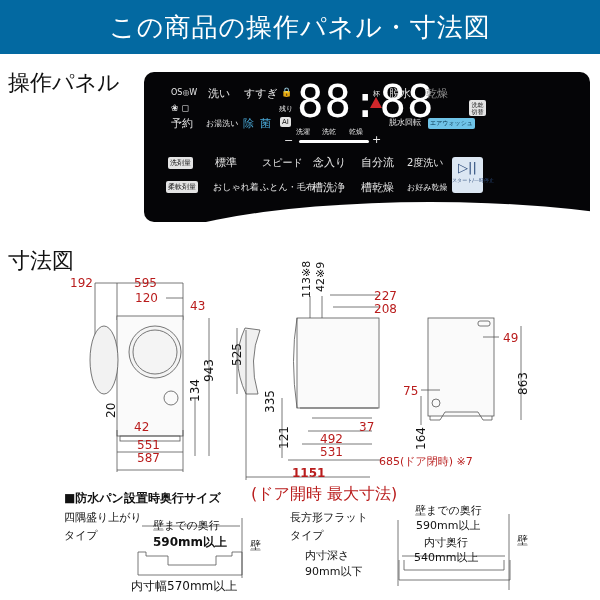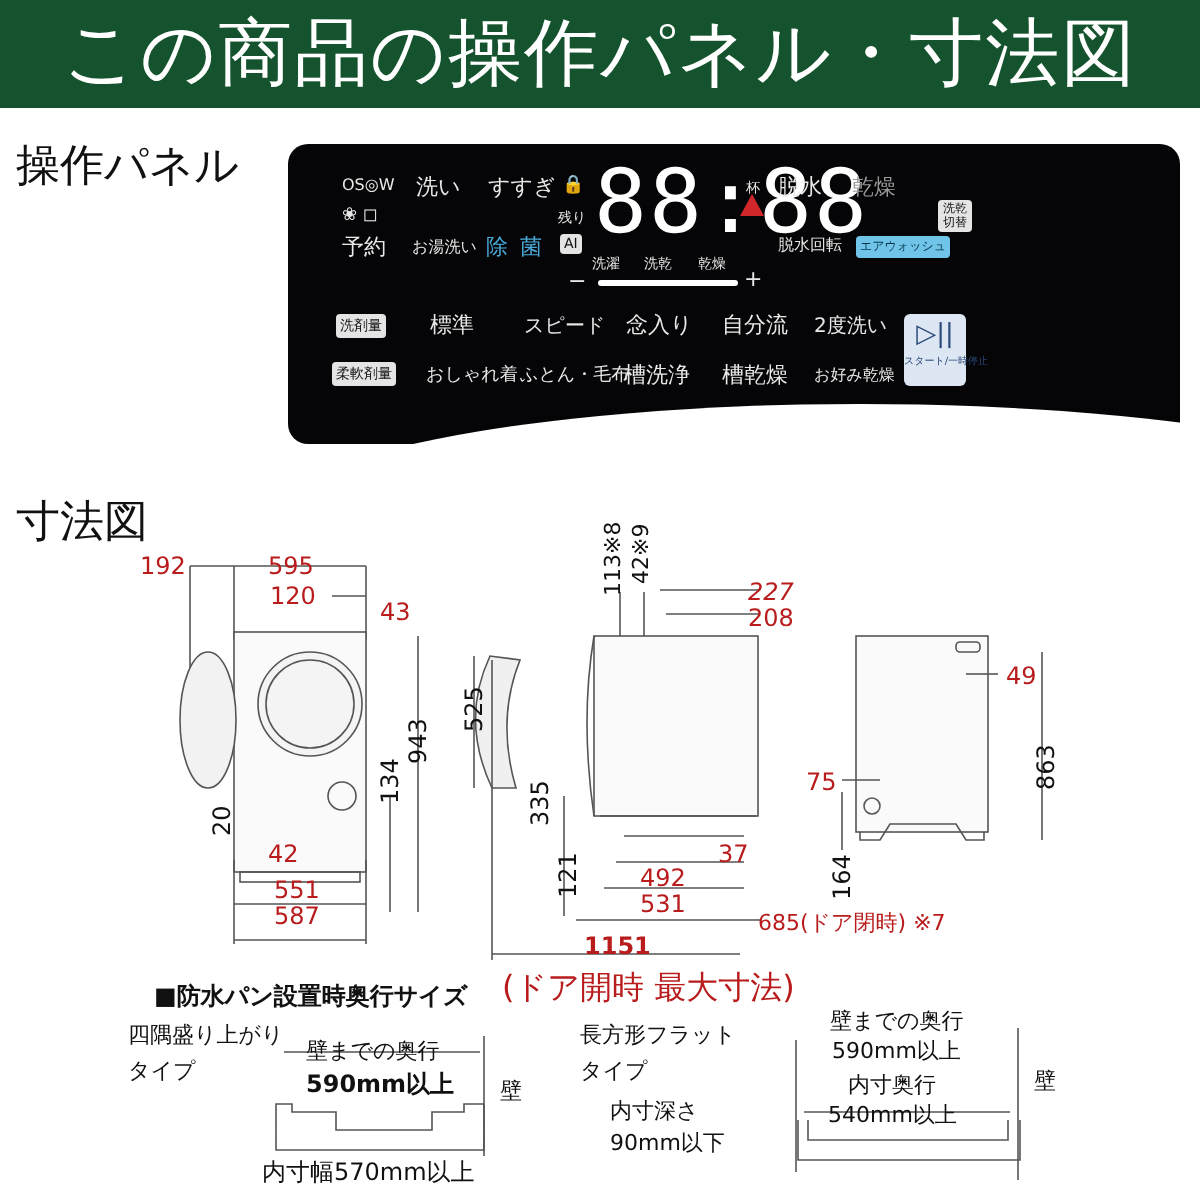--- a/index.html
+++ b/index.html
@@ -1,17 +1,17 @@
 <!DOCTYPE html>
 <html><head>
 <meta charset="utf-8">
 <style>
   * { box-sizing: border-box; margin: 0; padding: 0; }
   body { width: 600px; height: 600px; background: #ffffff; position: relative; overflow: hidden; font-family: "DejaVu Sans", sans-serif; color: #222; }
-  .banner { position: absolute; left: 0; top: 0; width: 600px; height: 54px; background: #14532d; color: #fff; font-size: 37px; text-align: center; line-height: 54px; letter-spacing: 1px; }
+  .banner { position: absolute; left: 0; top: 0; width: 600px; height: 54px; background: #0369a1; color: #fff; font-size: 26px; text-align: center; line-height: 54px; letter-spacing: 1px; }
   .section-title { position: absolute; font-size: 22px; color: #111; font-weight: normal; }
   
   .panel { position: absolute; left: 144px; top: 72px; width: 446px; height: 150px; background: #050507; border-radius: 10px; overflow: hidden; }
   .panel-curve { position: absolute; left: 130px; top: 202px; width: 600px; height: 60px; background: #fff; border-radius: 50% 50% 0 0 / 100% 100% 0 0; }
   .pt { position: absolute; color: #e8e8e8; font-size: 9px; white-space: nowrap; }
   .pt.big { font-size: 11px; }
   .pt.cyan { color: #4aa9d8; }
   .pt.dim { color: #9a9a9a; }
   .badge { position: absolute; background: #e4e4e4; color: #111; font-size: 7px; border-radius: 2px; padding: 1px 2px; white-space: nowrap; }
   .badge.cyan { background: #6fc4e8; color: #06344d; }
@@ -152,38 +152,38 @@
 <div class="dim" style="left:190px;top:299px;">43</div>
 <div class="dimv" style="left:202px;top:382px;">943</div>
 <div class="dimv" style="left:188px;top:402px;">134</div>
 <div class="dimv" style="left:104px;top:418px;">20</div>
 <div class="dim" style="left:134px;top:420px;">42</div>
 <div class="dim" style="left:137px;top:438px;">551</div>
 <div class="dim" style="left:137px;top:451px;">587</div>
 
 <div class="dimv" style="left:300px;top:298px;font-size:11px;">113※8</div>
 <div class="dimv" style="left:314px;top:292px;font-size:11px;">42※9</div>
-<div class="dim" style="left:374px;top:289px;font-style:italic;">227</div>
+<div class="dim" style="left:374px;top:289px;">227</div>
 <div class="dim" style="left:374px;top:302px;">208</div>
 <div class="dimv" style="left:230px;top:366px;">525</div>
 <div class="dimv" style="left:263px;top:413px;">335</div>
 <div class="dimv" style="left:277px;top:449px;">121</div>
 <div class="dim" style="left:318px;top:420px;margin-left:41px;">37</div>
 <div class="dim" style="left:320px;top:432px;">492</div>
 <div class="dim" style="left:320px;top:445px;">531</div>
 <div class="dim" style="left:379px;top:454px;font-size:11px;">685(ドア閉時) ※7</div>
 <div class="dim" style="left:292px;top:466px;font-weight:bold;">1151</div>
 <div class="dim" style="left:251px;top:484px;font-size:16px;text-align:right;">(ドア開時 最大寸法)</div>
 
 <div class="dim" style="left:503px;top:331px;">49</div>
 <div class="dimv" style="left:516px;top:395px;">863</div>
 <div class="dim" style="left:403px;top:384px;">75</div>
 <div class="dimv" style="left:414px;top:450px;">164</div>
 
-<div class="note bold" style="left:64px;top:490px;font-size:12px;margin-left:13px;">■防水パン設置時奥行サイズ</div>
+<div class="note bold" style="left:64px;top:490px;font-size:12px;">■防水パン設置時奥行サイズ</div>
 <div class="note" style="left:64px;top:510px;">四隅盛り上がり</div>
 <div class="note" style="left:64px;top:528px;">タイプ</div>
 <div class="note" style="left:153px;top:518px;">壁までの奥行</div>
 <div class="note bold" style="left:153px;top:534px;font-size:12px;">590mm以上</div>
 <div class="note" style="left:250px;top:538px;">壁</div>
 <div class="note" style="left:131px;top:578px;font-size:12px;">内寸幅570mm以上</div>
 
 <div class="note" style="left:290px;top:510px;">長方形フラット</div>
 <div class="note" style="left:290px;top:528px;">タイプ</div>
 <div class="note" style="left:415px;top:503px;">壁までの奥行</div>

